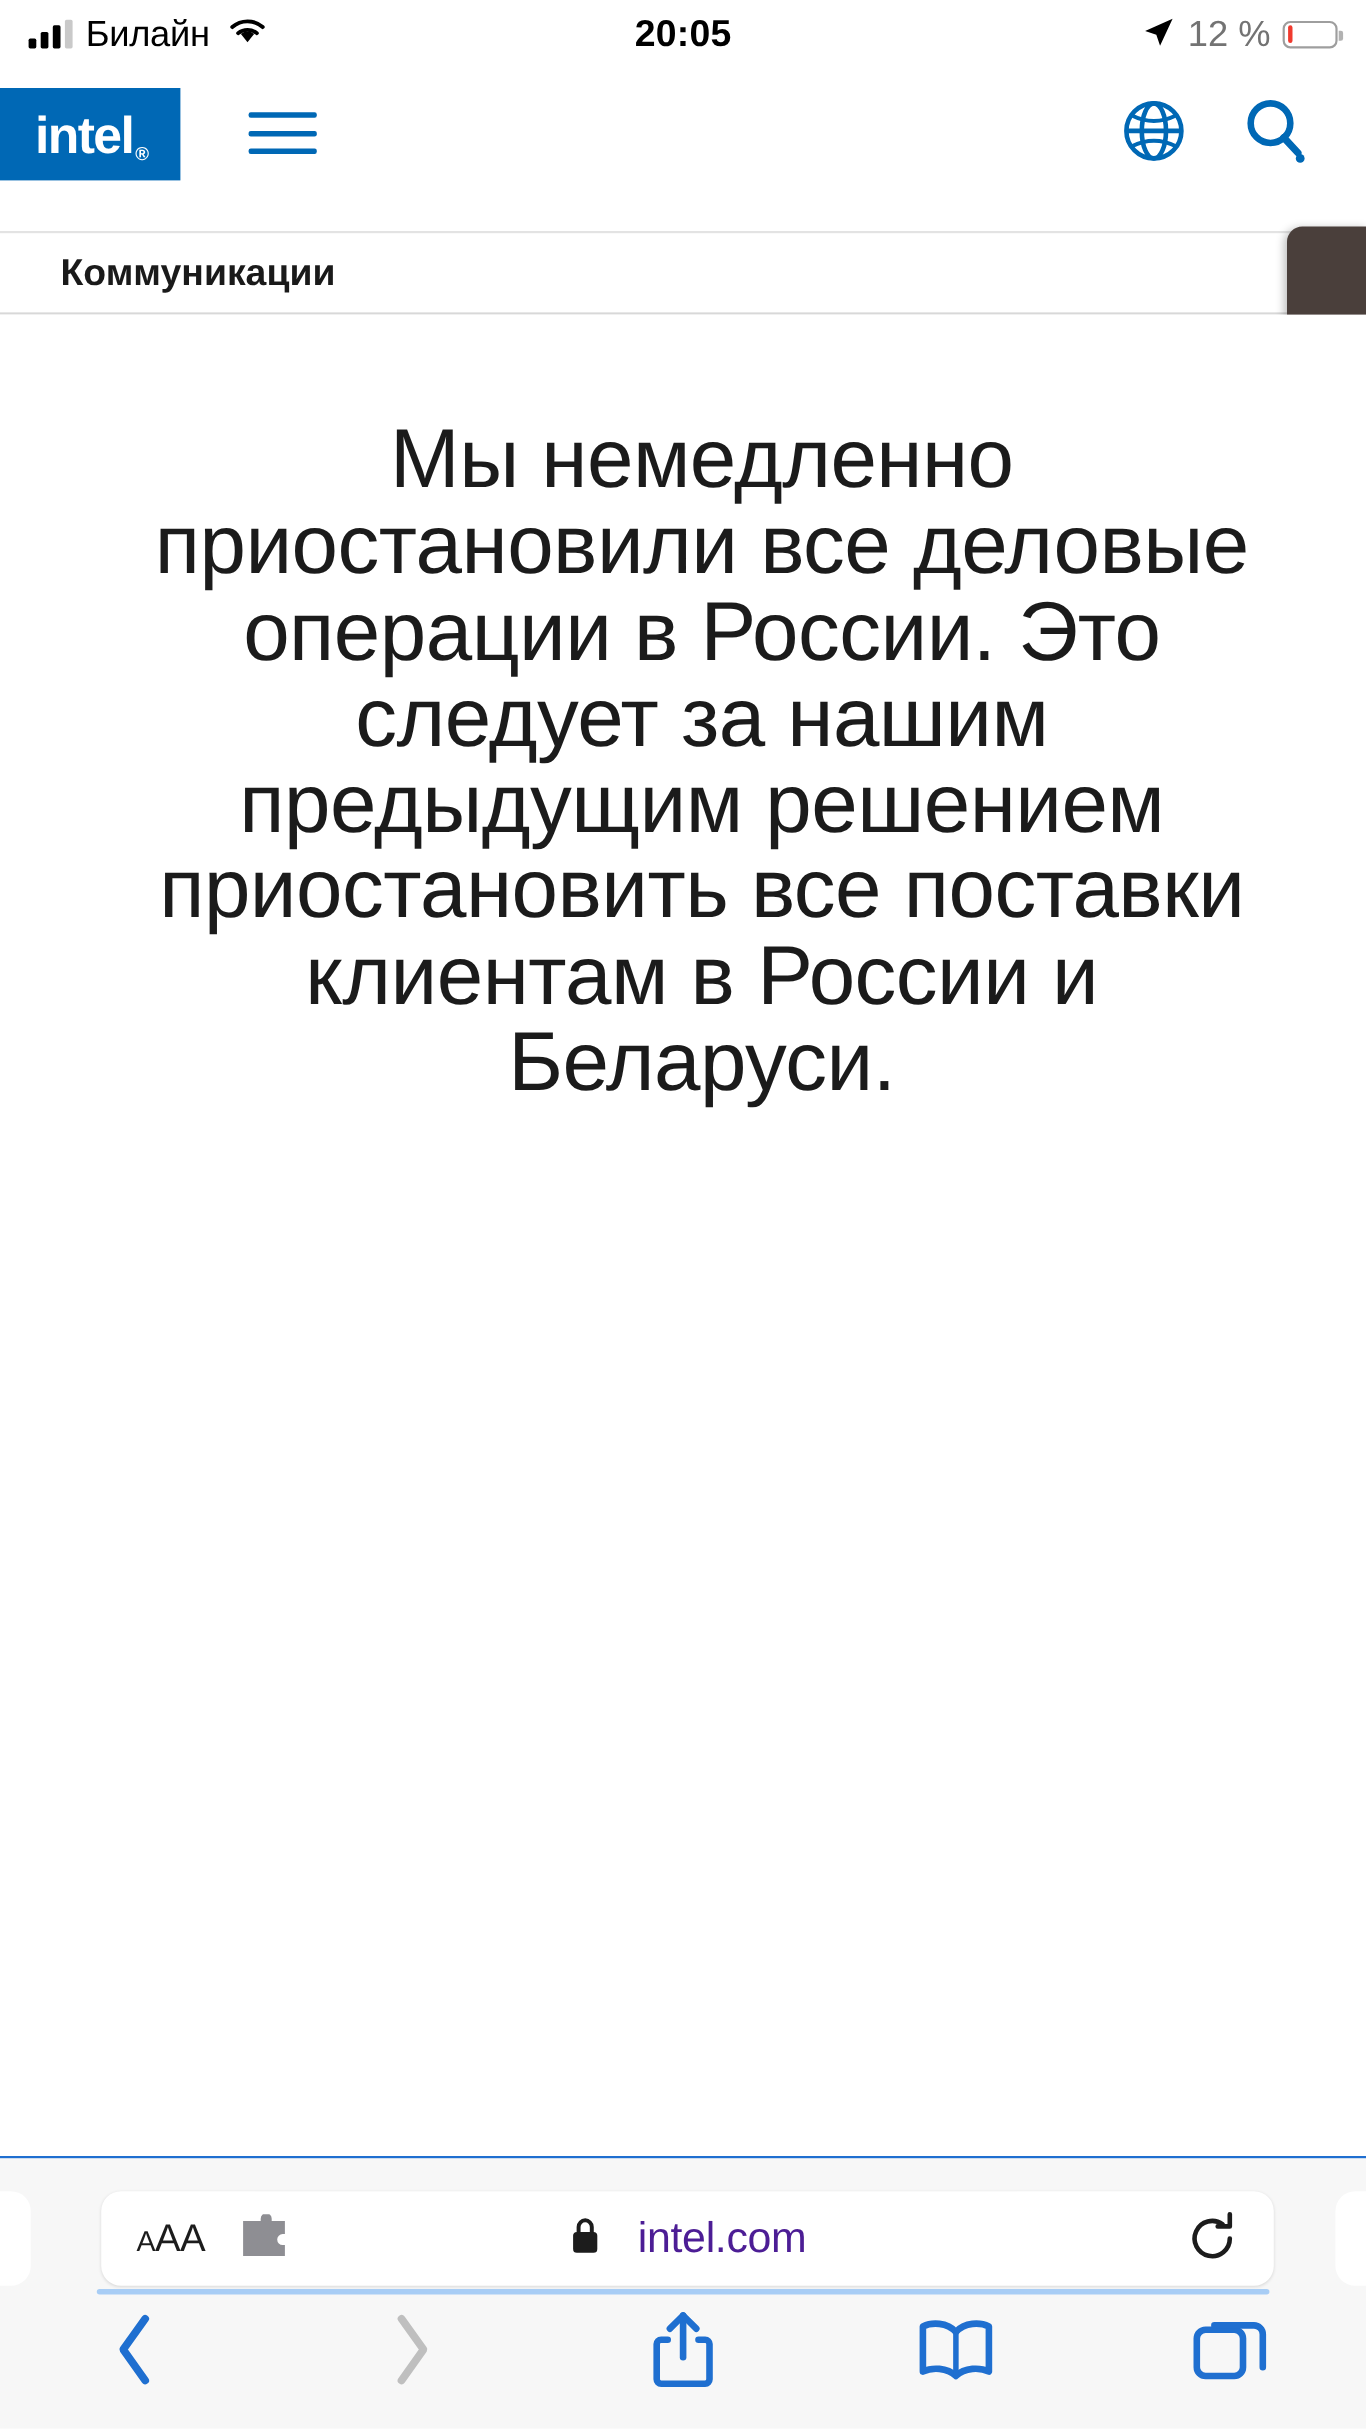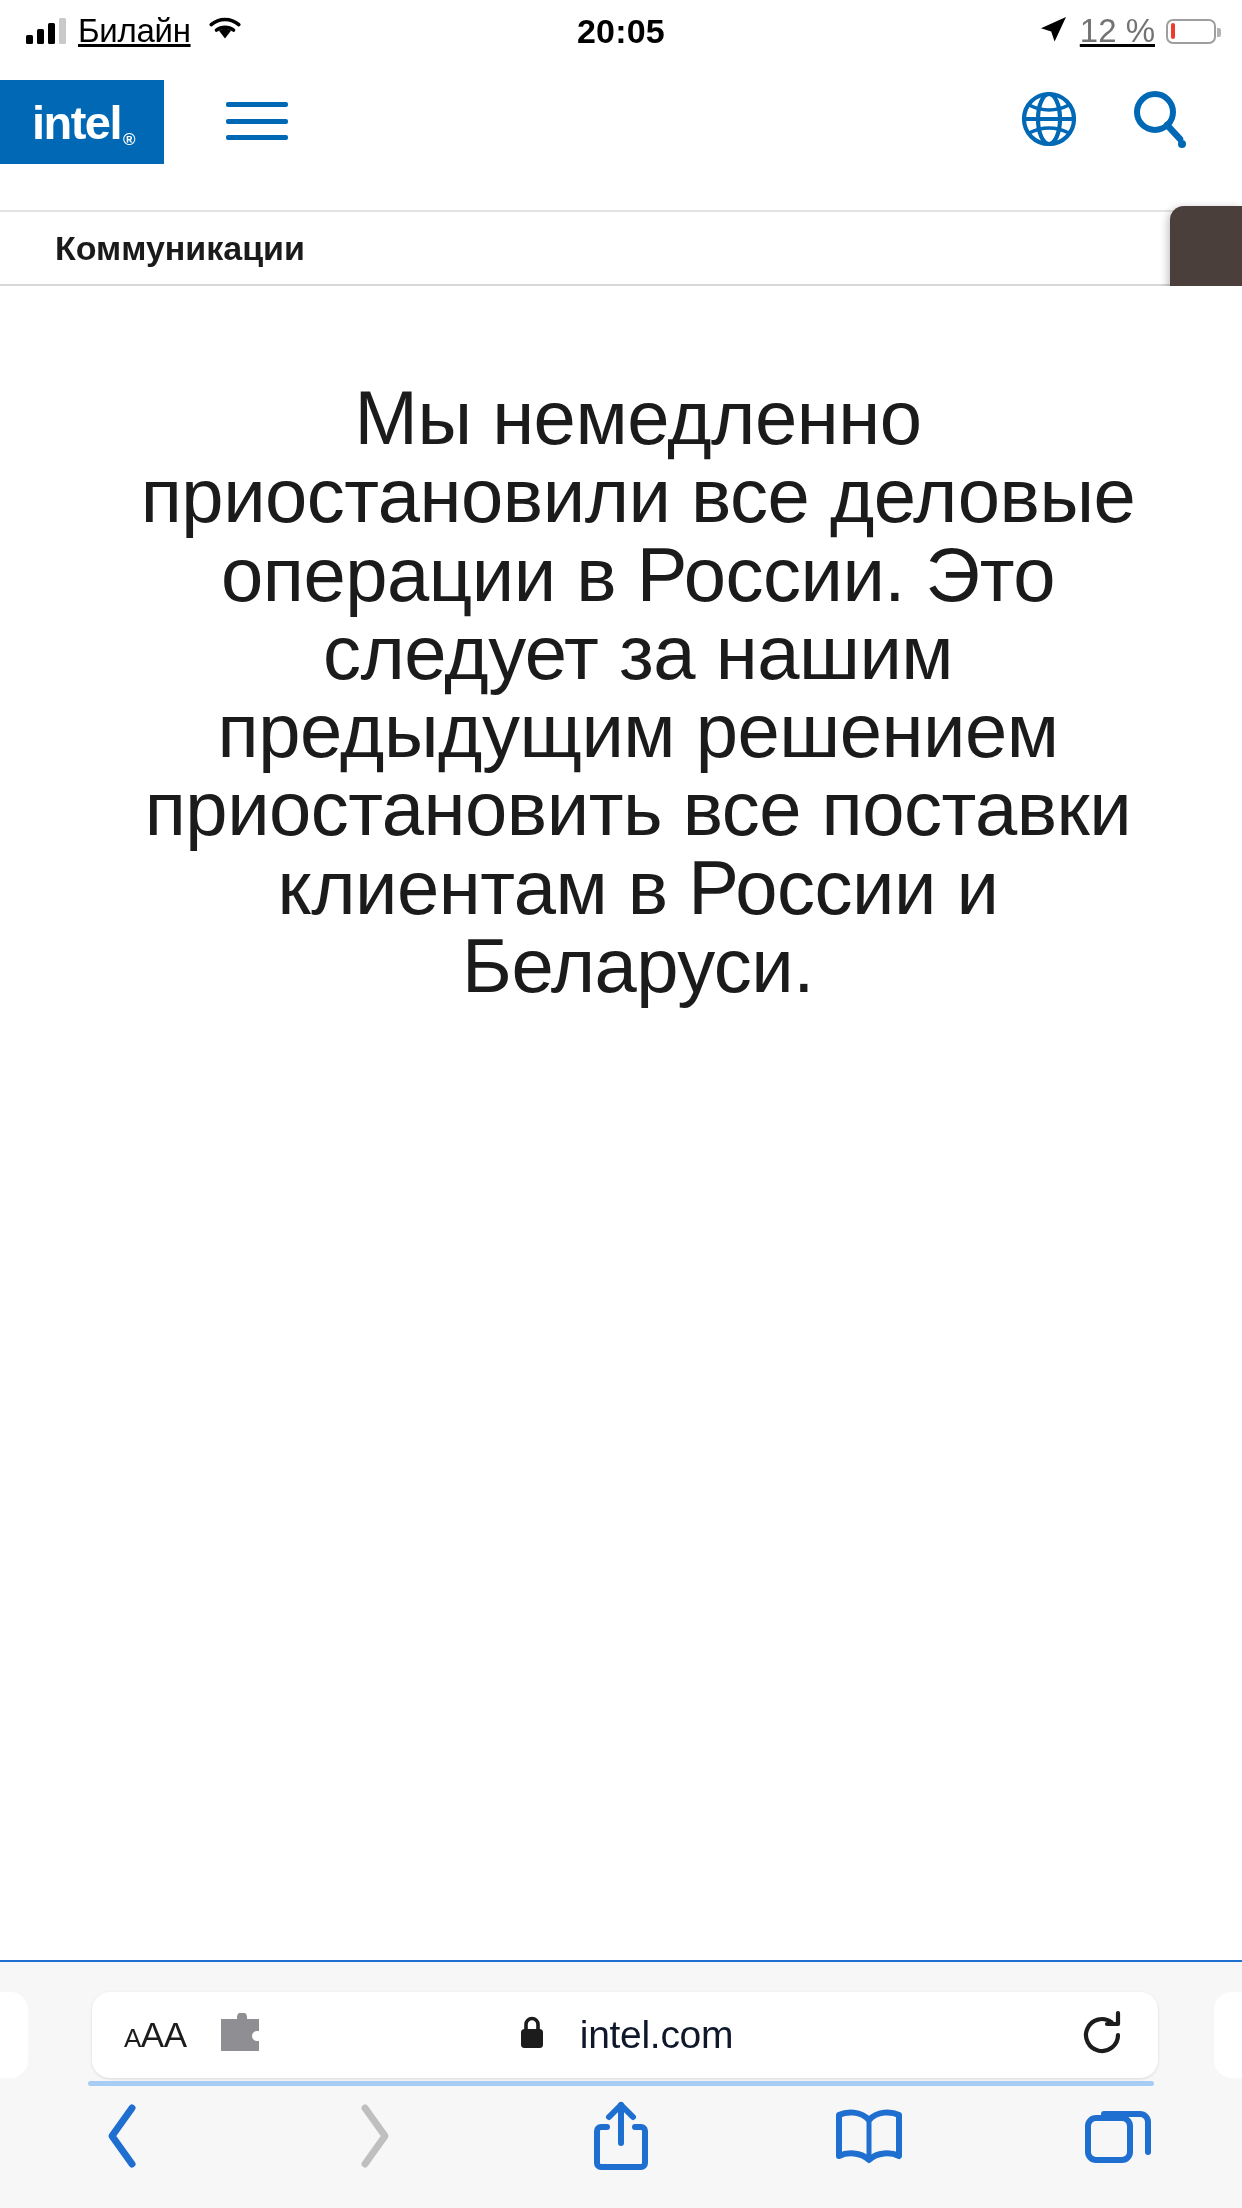--- a/index.html
+++ b/index.html
@@ -20,21 +20,20 @@
   
   .status-bar {
     position: absolute;
     top: 0; left: 0;
     width: 1242px;
     height: 62px;
     background: #ffffff;
     display: flex;
     align-items: center;
     padding: 0 26px;
-    text-decoration: underline;
   }
   .status-left {
     display: flex;
     align-items: center;
     gap: 12px;
     flex: 1;
   }
   .signal-bars {
     display: flex;
     align-items: flex-end;
@@ -261,21 +260,21 @@
     position: absolute;
     left: 0; right: 0;
     display: flex;
     align-items: center;
     justify-content: center;
     gap: 14px;
     pointer-events: none;
   }
   .url-text {
     font-size: 39px;
-    color: #0f172a;
+    color: #4c1d95;
     letter-spacing: -0.3px;
     margin-left: 19px;
   }
   .reload {
     margin-left: auto;
     display: flex;
     align-items: center;
   }
   .progress-underline {
     position: absolute;

